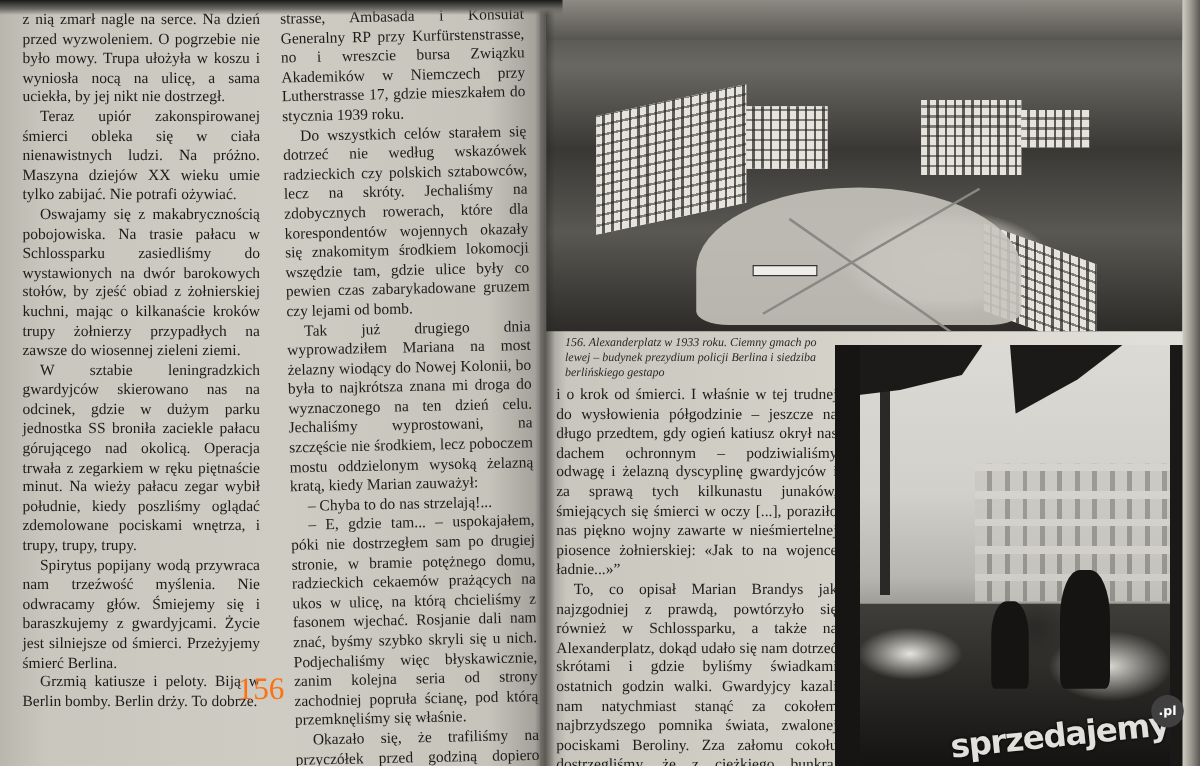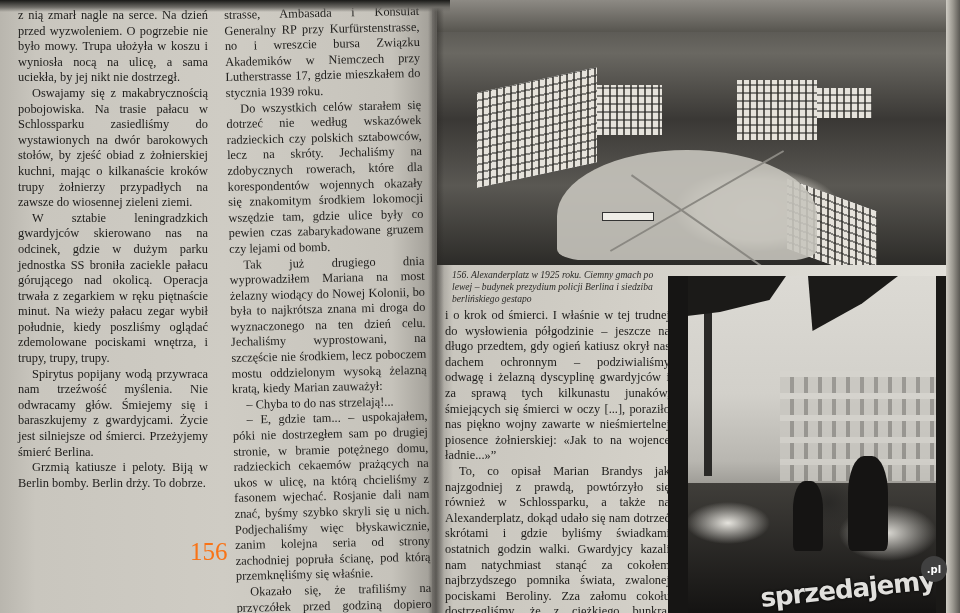--- a/index.html
+++ b/index.html
@@ -55,20 +55,21 @@
 <body>
 
 <div class="spread">
   <div class="page-left"></div>
   <div class="page-right"></div>
   <div class="top-shadow"></div>
   <div class="gutter"></div>
 
   <div class="col col1">
     <p>z nią zmarł nagle na serce. Na dzień przed wyzwoleniem. O pogrzebie nie było mowy. Trupa ułożyła w koszu i wyniosła nocą na ulicę, a sama uciekła, by jej nikt nie dostrzegł.</p>
+    <p class="ind">Teraz upiór zakonspirowanej śmierci oblekа się w ciała nienawistnych ludzi. Na próżno. Maszyna dziejów XX wieku umie tylko zabijać. Nie potrafi ożywiać.</p>
     <p class="ind">Oswajamy się z makabrycznością pobojowiska. Na trasie pałacu w Schlossparku zasiedliśmy do wystawionych na dwór barokowych stołów, by zjeść obiad z żołnierskiej kuchni, mając o kilkanaście kroków trupy żołnierzy przypadłych na zawsze do wiosennej zieleni ziemi.</p>
     <p class="ind">W sztabie leningradzkich gwardyjców skierowano nas na odcinek, gdzie w dużym parku jednostka SS broniła zaciekle pałacu górującego nad okolicą. Operacja trwała z zegarkiem w ręku piętnaście minut. Na wieży pałacu zegar wybił południe, kiedy poszliśmy oglądać zdemolowane pociskami wnętrza, i trupy, trupy, trupy.</p>
     <p class="ind">Spirytus popijany wodą przywraca nam trzeźwość myślenia. Nie odwracamy głów. Śmiejemy się i baraszkujemy z gwardyjcami. Życie jest silniejsze od śmierci. Przeżyjemy śmierć Berlina.</p>
     <p class="ind">Grzmią katiusze i peloty. Biją w Berlin bomby. Berlin drży. To dobrze.</p>
 
   </div>
 
   <div class="col col2">
     <p>strasse, Ambasada i Konsulat Generalny RP przy Kurfürstenstrasse, no i wreszcie bursa Związku Akademików w Niemczech przy Lutherstrasse 17, gdzie mieszkałem do stycznia 1939 roku.</p>
     <p class="ind">Do wszystkich celów starałem się dotrzeć nie według wskazówek radzieckich czy polskich sztabowców, lecz na skróty. Jechaliśmy na zdobycznych rowerach, które dla korespondentów wojennych okazały się znakomitym środkiem lokomocji wszędzie tam, gdzie ulice były co pewien czas zabarykadowane gruzem czy lejami od bomb.</p>
@@ -87,21 +88,21 @@
     <div class="bldg" style="left:160px;top:85px;width:65px;height:50px;"></div>
     <div class="bldg" style="left:300px;top:80px;width:80px;height:60px;"></div>
     <div class="bldg" style="left:380px;top:88px;width:55px;height:30px;"></div>
     <div class="bldg" style="left:350px;top:195px;width:90px;height:70px;transform:skewY(20deg);"></div>
     <div class="plaza"></div>
     <div class="road" style="left:160px;top:200px;width:200px;transform:rotate(-30deg);"></div>
     <div class="road" style="left:180px;top:220px;width:160px;transform:rotate(35deg);"></div>
     <div class="tram"></div>
   </div>
 
-  <div class="caption cap1">156. Alexanderplatz w 1925 roku. Ciemny gmach po lewej – budynek prezydium policji Berlina i siedziba berlińskiego gestapo</div>
+  <div class="caption cap1">156. Alexanderplatz w 1933 roku. Ciemny gmach po lewej – budynek prezydium policji Berlina i siedziba berlińskiego gestapo</div>
 
   <div class="col col3">
     <p>i o krok od śmierci. I właśnie w tej trudnej do wysłowienia półgodzinie – jeszcze na długo przedtem, gdy ogień katiusz okrył nas dachem ochronnym – podziwialiśmy odwagę i żelazną dyscyplinę gwardyjców i za sprawą tych kilkunastu junaków, śmiejących się śmierci w oczy [...], poraziło nas piękno wojny zawarte w nieśmiertelnej piosence żołnierskiej: «Jak to na wojence ładnie...»”</p>
     <p class="ind">To, co opisał Marian Brandys jak najzgodniej z prawdą, powtórzyło się również w Schlossparku, a także na Alexanderplatz, dokąd udało się nam dotrzeć skrótami i gdzie byliśmy świadkami ostatnich godzin walki. Gwardyjcy kazali nam natychmiast stanąć za cokołem najbrzydszego pomnika świata, zwalonej pociskami Beroliny. Zza załomu cokołu dostrzegliśmy, że z ciężkiego bunkra, ustawionego u wylotu jednej z ulic, na plac praży ogień tak zaciekły, że bez likwidacji tego gniazda plac Aleksandra nie może być</p>
   </div>
 
   <div class="photo2" title="Soldiers amid rubble at Alexanderplatz in April 1945, damaged building facade in background">
     <div class="facade"></div>
     <div class="pole"></div>
     <div class="tarp1"></div>

